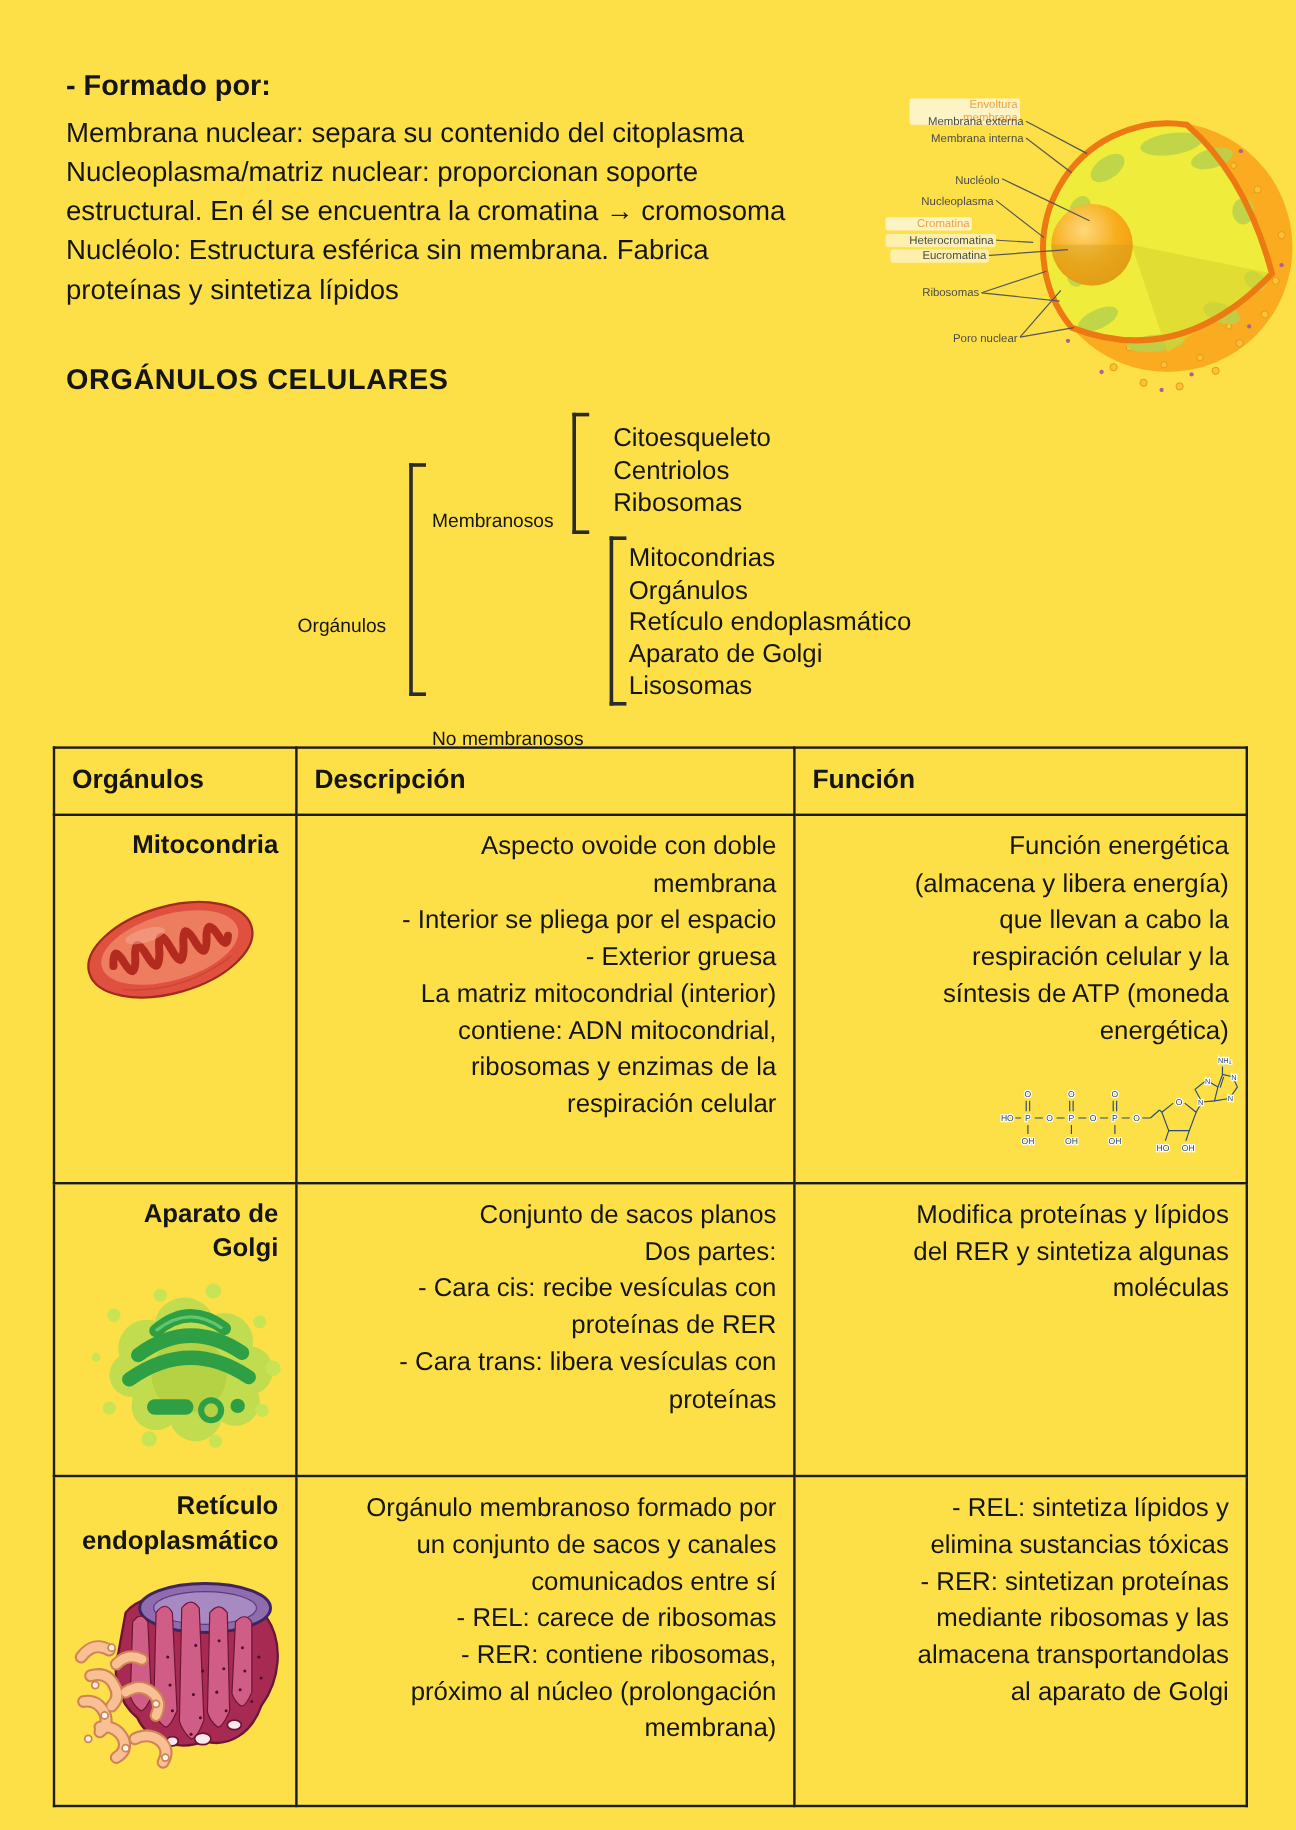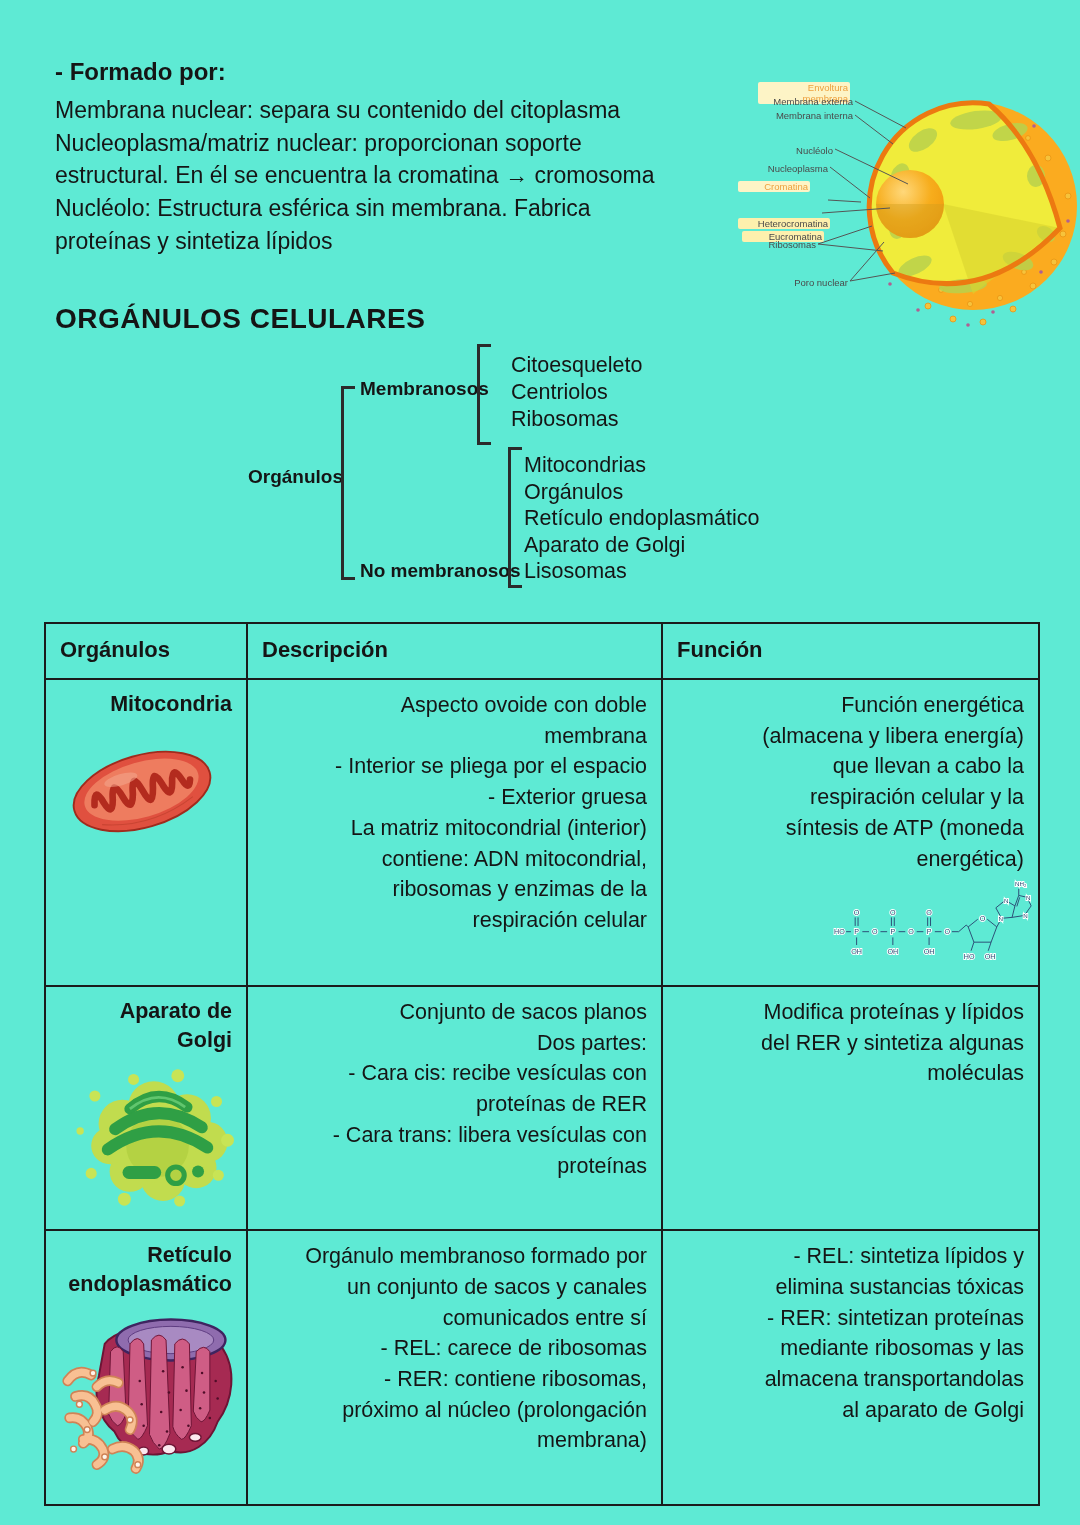--- a/index.html
+++ b/index.html
@@ -1,32 +1,32 @@
 <!DOCTYPE html>
 <html><head>
 <meta charset="utf-8">
 <style>
   html,body{margin:0;padding:0;background:#ffffff;}
-  #page{position:relative;width:1080px;height:1525px;background:#5eead4;overflow:hidden;
+  #page{position:relative;width:1080px;height:1525px;background:#fde047;overflow:hidden;
         font-family:"Liberation Sans",sans-serif;color:#151515;}
   .pre{white-space:pre-line;}
   
   #intro{position:absolute;left:55px;top:58px;width:700px;}
   .intro-heading{font-size:24px;font-weight:bold;margin-bottom:8px;}
   .intro-body{font-size:23px;line-height:1.42;}
   
   #nucleus{position:absolute;left:738px;top:76px;width:342px;height:252px;}
   #nucleus svg{position:absolute;left:0;top:0;}
   .nlabel{position:absolute;font-size:9.5px;line-height:11px;color:#4a4a4a;text-align:right;z-index:2;}
   .nlabel.orange{color:#eda13f;background:#fdf4c6;padding:0 2px;border-radius:2px;}
-  .nlabel.hl{background:#fdf0ad;padding:0 2px;border-radius:2px;margin-top:23px;}
+  .nlabel.hl{background:#fdf0ad;padding:0 2px;border-radius:2px;}
   
-  #section-title{position:absolute;left:55px;top:303px;font-size:28px;font-weight:bold;letter-spacing:.5px;}
+  #section-title{position:absolute;left:55px;top:303px;font-size:24px;font-weight:bold;letter-spacing:.5px;}
   
-  .tree-label{position:absolute;font-size:19px;font-weight:bold;}
+  .tree-label{position:absolute;font-size:16px;font-weight:normal;margin-top:48px;}
   .tree-items{position:absolute;font-size:21.5px;}
   .bracket{position:absolute;width:11px;border-left:3px solid #2b2b2b;border-top:3px solid #2b2b2b;border-bottom:3px solid #2b2b2b;}
   
   #organelles-table{position:absolute;left:44px;top:622px;width:994px;border-collapse:collapse;table-layout:fixed;font-size:21.5px;}
   #organelles-table th,#organelles-table td{border:2.5px solid #1b1b1b;vertical-align:top;padding:10px 14px;text-align:left;}
   #organelles-table th{font-size:22px;font-weight:bold;padding-top:13px;}
   .cell-text{white-space:pre-line;line-height:1.43;text-align:right;}
   .org-name{font-weight:bold;white-space:pre-line;line-height:1.35;text-align:right;}
   .func-cell{position:relative;}
   .atp-wrap{position:absolute;right:4px;bottom:4px;}

